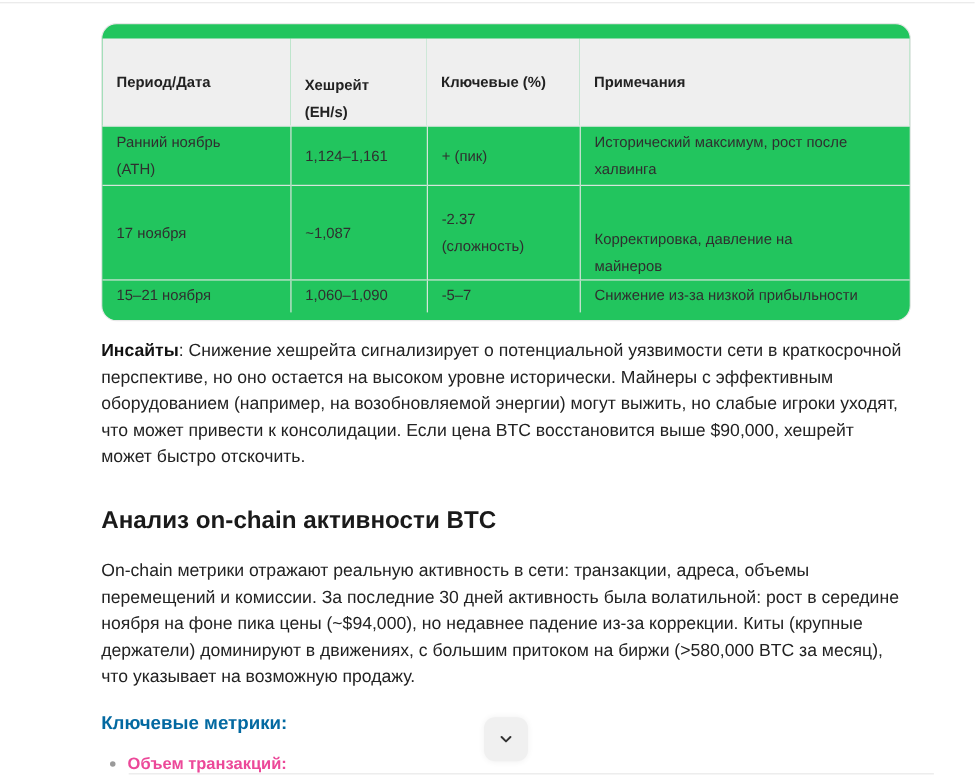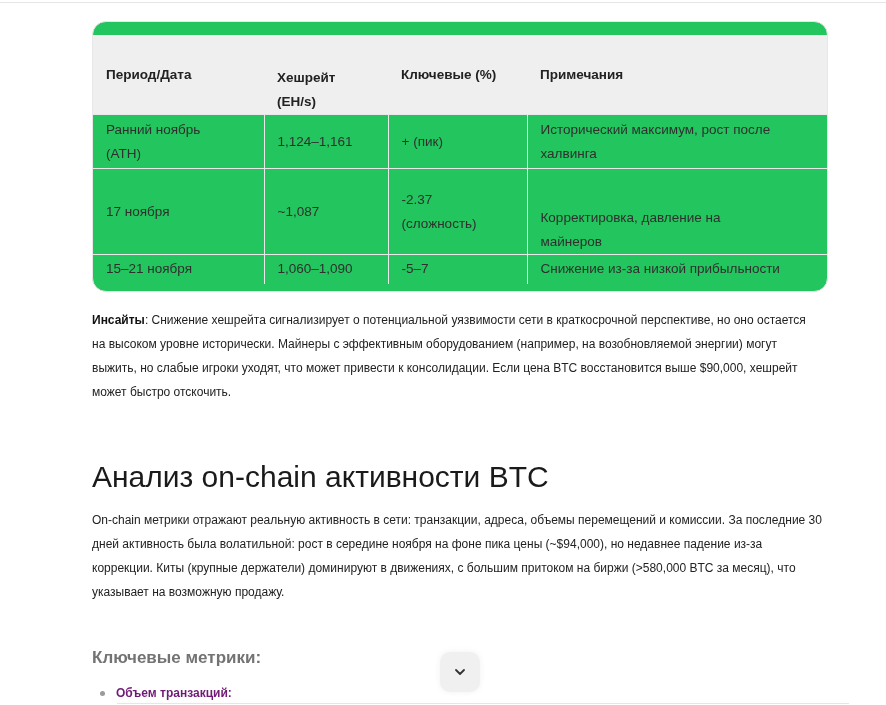--- a/index.html
+++ b/index.html
@@ -38,36 +38,36 @@
   table.data td:last-child { border-right: none; }
   table.data tr.r1 td { height: 54px; }
   table.data tr.r2 td { height: 54px; }
   table.data tr.r3 td { height: 29px; }
   table.data tr.r4 td { height: 54px; border-bottom: 1px solid #e8e8e8; }
   col.c1 { width: 171px; } col.c2 { width: 124px; } col.c3 { width: 139px; } col.c4 { width: 301px; }
 
   
   .para {
     position: absolute; left: 92px; width: 730px;
-    font-size: 12px; line-height: 24px; color: #222;
+    font-size: 16px; line-height: 24px; color: #222;
   }
   .para b { font-weight: bold; color: #111; }
   .insights { top: 308px; }
   .h2 {
     position: absolute; left: 92px; top: 460px;
-    font-size: 30px; font-weight: normal; color: #1a1a1a;
+    font-size: 22px; font-weight: bold; color: #1a1a1a;
   }
   .onchain { top: 508px; }
   .h3 {
     position: absolute; left: 92px; top: 648px;
-    font-size: 17px; font-weight: bold; color: #737373;
+    font-size: 17px; font-weight: bold; color: #0369a1;
   }
   .list-item {
     position: absolute; left: 100px; top: 686px;
-    font-size: 12px; font-weight: bold; color: #701a75;
+    font-size: 15px; font-weight: bold; color: #ec4899;
     display: flex; align-items: center;
   }
   .bullet {
     width: 5px; height: 5px; border-radius: 50%; background: #9a9a9a;
     margin-right: 11px;
   }
   .bottom-line {
     position: absolute; left: 117px; top: 703px; width: 732px; height: 1px;
     background: #e6e6e6;
   }

